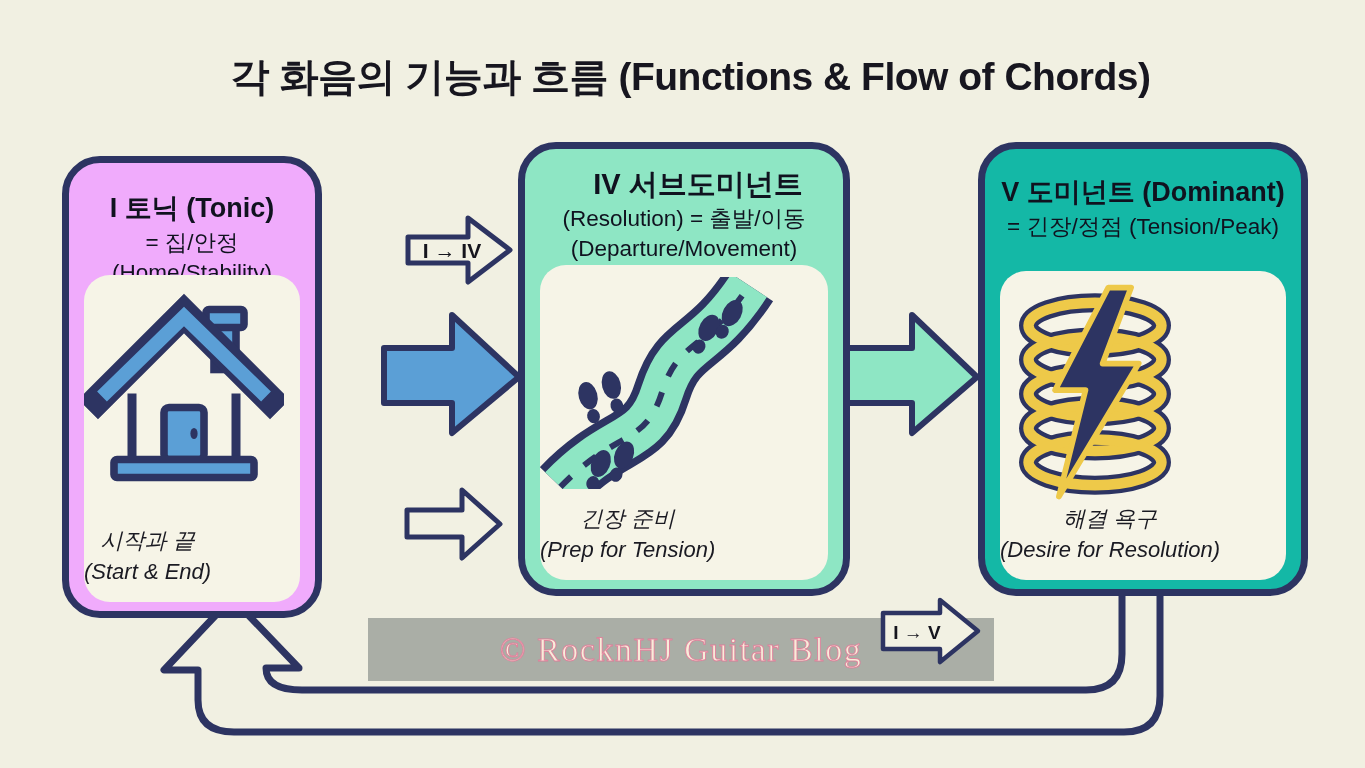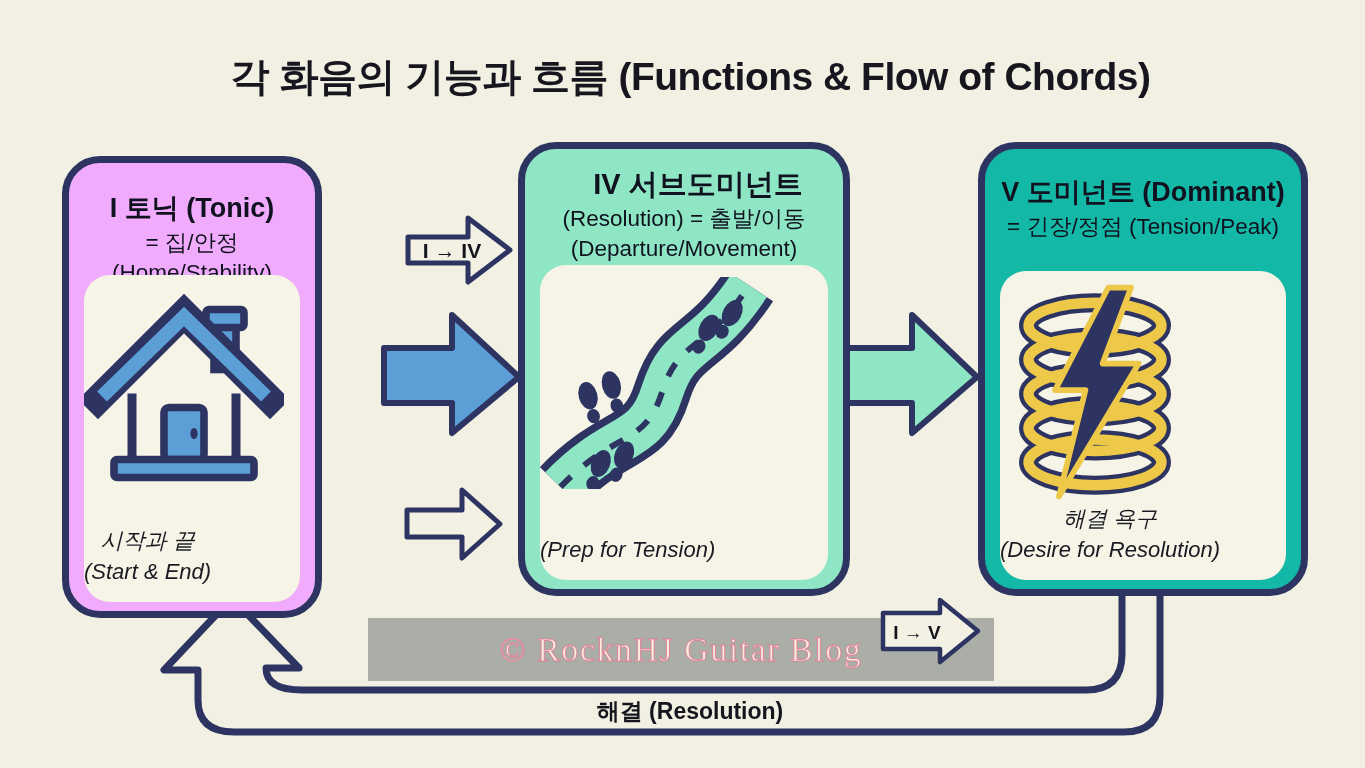--- a/index.html
+++ b/index.html
@@ -125,20 +125,21 @@
               <ellipse rx="4.4" ry="6.6"></ellipse>
               <ellipse cy="10" rx="3" ry="3.4"></ellipse>
             </g>
           <g transform="translate(34,84) rotate(22)">
               <ellipse rx="4.4" ry="6.6"></ellipse>
               <ellipse cy="10" rx="3" ry="3.4"></ellipse>
             </g>
         </g>
       </svg>
       <div class="caption">
+        <div>긴장 준비</div>
         <div>(Prep for Tension)</div>
       </div>
     </div>
   </div>
 
   <div class="chord-box box-dom">
     <div class="box-header">
       <div class="h1line">V 도미넌트 (Dominant)</div>
       <div class="h2line">= 긴장/정점 (Tension/Peak)</div>
     </div>
@@ -167,17 +168,16 @@
     </div>
   </div>
 
   <div class="watermark-bg"></div>
 
   <svg class="overlay top-overlay" viewBox="0 0 1365 768">
     <polygon class="outline-arrow thin" points="883,613 940,613 940,600 978,631 940,662 940,649 883,649"></polygon>
     <text class="arrow-label-text small" x="917" y="639">I → V</text>
   </svg>
 
-  <div class="resolution-label">해결 (Resolution)</div>
 
   <div class="watermark-text">© RocknHJ Guitar Blog</div>
 
 </div>
 
 </body></html>

